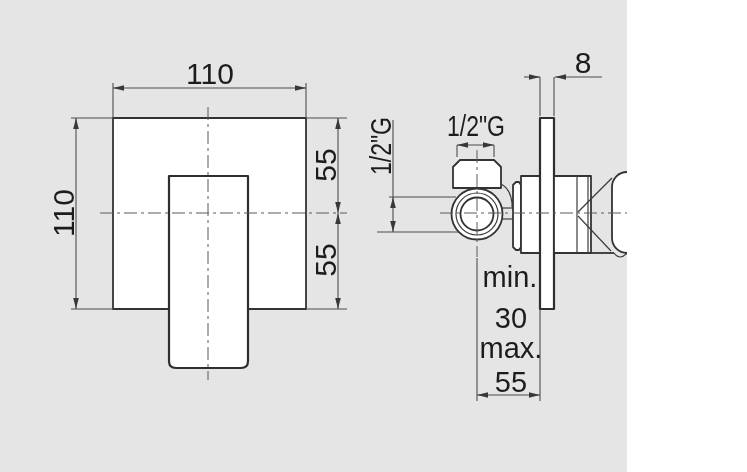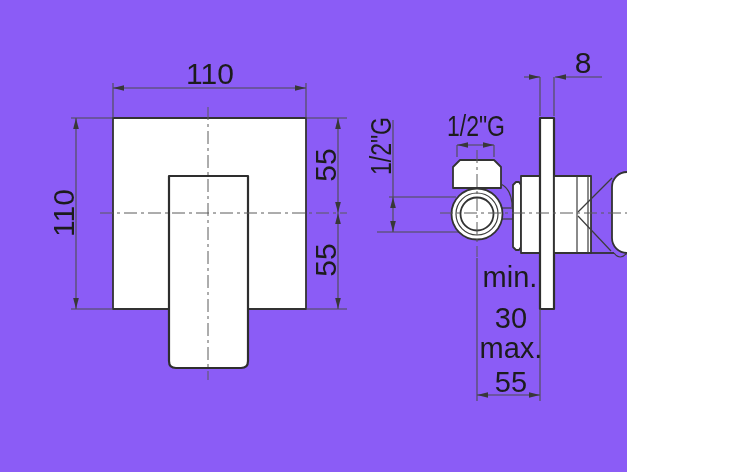--- a/index.html
+++ b/index.html
@@ -1,16 +1,16 @@
 <!DOCTYPE html>
 <html><head>
 <meta charset="utf-8">
 <style>
   html,body{margin:0;padding:0;background:#fff;}
-  .canvas{position:relative;width:627px;height:472px;background:#8b5cf6;overflow:hidden;}
+  .canvas{position:relative;width:627px;height:472px;background:#e5e5e5;overflow:hidden;}
   svg{display:block;}
   .outline{fill:none;stroke:#333333;stroke-width:1.8;stroke-linejoin:round;}
   .outline-thick{fill:#ffffff;stroke:#2e2e2e;stroke-width:2.2;stroke-linejoin:round;}
   .outline-fill{fill:#ffffff;stroke:#333333;stroke-width:1.8;stroke-linejoin:round;}
   .thin{fill:none;stroke:#3c3c3c;stroke-width:1.2;}
   .dim{fill:none;stroke:#4d4d4d;stroke-width:1.1;}
   .arrow{fill:#383838;stroke:none;}
   .centerline{fill:none;stroke:#5a5a5a;stroke-width:1;stroke-dasharray:13 4 3 4;}
   .dimtext{font-family:"Liberation Sans",sans-serif;font-size:30px;fill:#1c1c1c;}
   .dimtext-sm{font-family:"Liberation Sans",sans-serif;font-size:29px;fill:#1c1c1c;}

